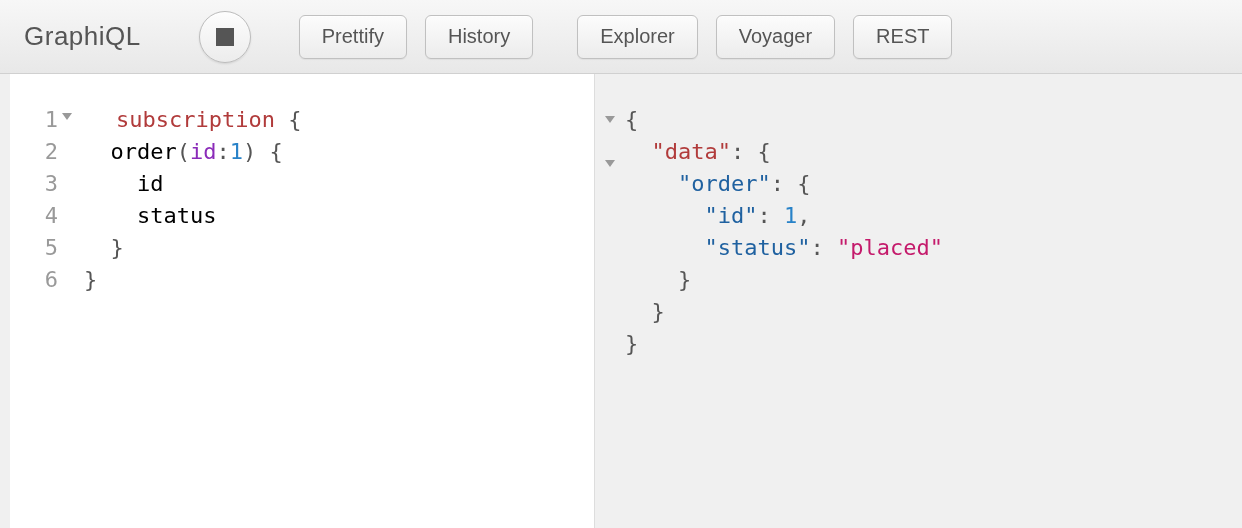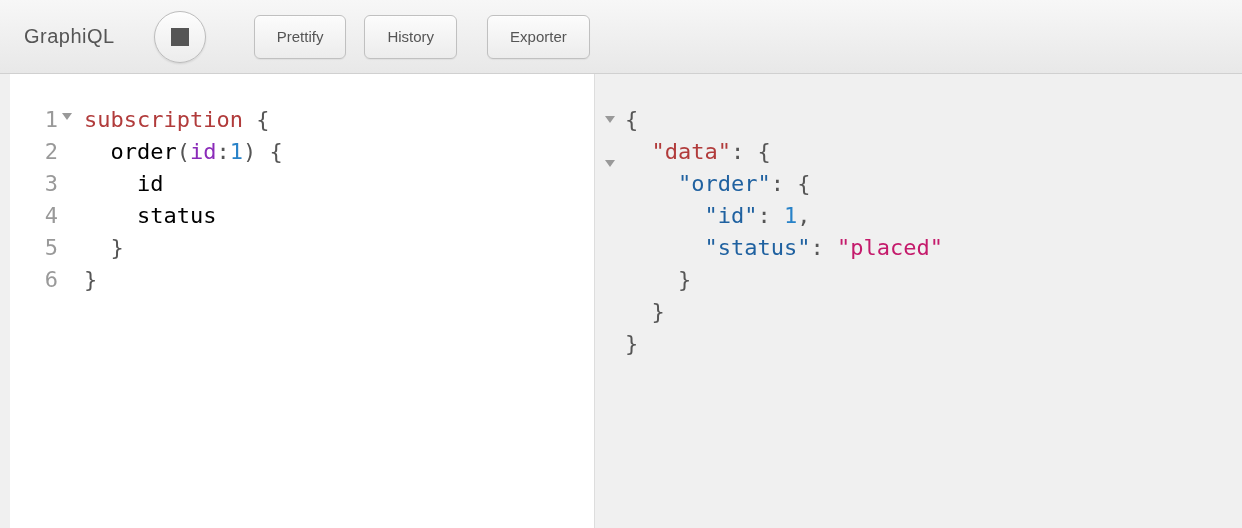--- a/index.html
+++ b/index.html
@@ -9,23 +9,23 @@
   .toolbar {
     height: 74px;
     background: linear-gradient(#f7f7f7, #e8e8e8);
     border-bottom: 1px solid #d0d0d0;
     display: flex;
     align-items: center;
     padding: 0 24px;
     gap: 18px;
   }
   .title {
-    font-size: 20px;
+    font-size: 26px;
     color: #555;
-    margin-right: 21px;
+    margin-right: 40px;
     letter-spacing: 0.5px;
   }
   .execute {
     width: 52px;
     height: 52px;
     border-radius: 50%;
     background: linear-gradient(#fdfdfd, #ececec);
     border: 1px solid #bcbcbc;
     box-shadow: 0 1px 2px rgba(0,0,0,0.1), inset 0 1px 0 rgba(255,255,255,0.6);
     display: flex;
@@ -38,26 +38,26 @@
     width: 18px;
     height: 18px;
     background: #555;
   }
   .btn {
     height: 44px;
     padding: 0 22px;
     background: linear-gradient(#fcfcfc, #ececec);
     border: 1px solid #c0c0c0;
     border-radius: 6px;
-    font-size: 15px;
+    font-size: 20px;
     color: #555;
     cursor: pointer;
     box-shadow: 0 1px 1px rgba(0,0,0,0.05), inset 0 1px 0 rgba(255,255,255,0.5);
   }
-  .btn.history-space { margin-right: 12px; }
+  .btn.history-space { margin-right: 26px; }
 
   .editors {
     flex: 1;
     display: flex;
     overflow: hidden;
     background: #f0f0f0;
   }
   .query-pane {
     width: 585px;
     display: flex;
@@ -87,21 +87,21 @@
   }
   .code {
     flex: 1;
     font-family: Menlo, Consolas, monospace;
     font-size: 22px;
     line-height: 32px;
     padding-left: 18px;
     color: #333;
     white-space: pre;
   }
-  .kw { color: #b13b3b; }
+  .kw { color: #b13b3b; margin-left: 32px; }
   .fld { color: #000000; }
   .arg { color: #8b2bb9; }
   .num { color: #2882c8; }
   .pun { color: #555; }
 
   .result-pane {
     flex: 1;
     display: flex;
     padding-top: 30px;
     background: #f0f0f0;
@@ -143,21 +143,23 @@
 </head>
 <body>
 
 <div class="toolbar">
   <div class="title">GraphiQL</div>
   <div class="execute">
     <div class="stop"></div>
   </div>
   <button class="btn">Prettify</button>
   <button class="btn history-space">History</button>
-  <button class="btn">Exporter</button>
+  <button class="btn">Explorer</button>
+  <button class="btn">Voyager</button>
+  <button class="btn">REST</button>
 </div>
 
 <div class="editors">
   <div class="query-pane">
     <div class="gutter" id="qgutter">
         <div class="line">1<div class="fold"></div></div>
         <div class="line">2</div>
         <div class="line">3</div>
         <div class="line">4</div>
         <div class="line">5</div>

